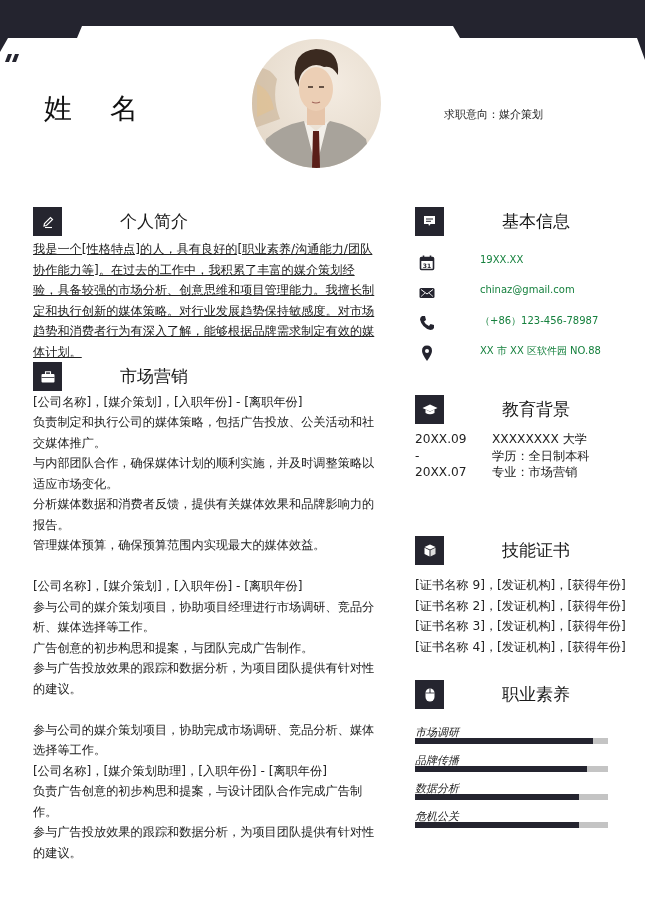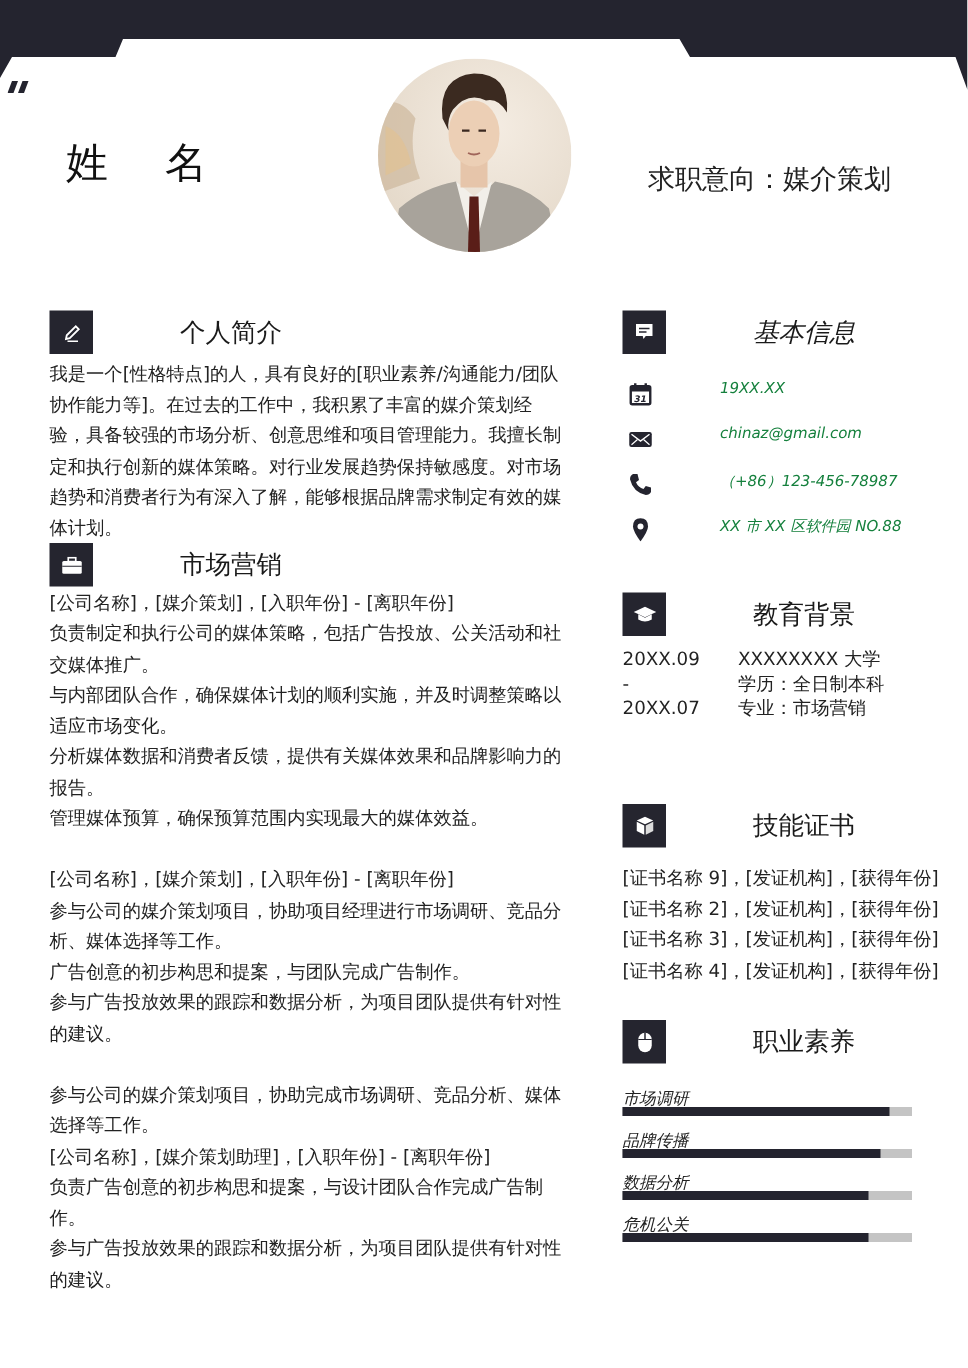--- a/index.html
+++ b/index.html
@@ -9,21 +9,21 @@
   .header-band { position: absolute; left: 0; top: 0; width: 645px; height: 60px; }
   .header-band svg { display: block; }
 
   .quote-mark { position: absolute; left: 5px; top: 49px; width: 16px; height: 10px; }
 
   .name { position: absolute; left: 44px; top: 90px; font-size: 28px; letter-spacing: 38px; color: #111; font-weight: 400; }
 
   .photo { position: absolute; left: 252px; top: 39px; width: 129px; height: 129px; border-radius: 50%; overflow: hidden; }
   .photo svg { display: block; }
 
-  .intent { position: absolute; left: 432px; top: 107px; font-size: 18px; color: #222; }
+  .intent { position: absolute; left: 444px; top: 107px; font-size: 11px; color: #222; }
 
   .section { position: absolute; }
   .sec-head { position: relative; height: 30px; }
   .sec-icon { position: absolute; left: 0; top: 0; width: 29px; height: 29px; background: #25252f; display: flex; align-items: center; justify-content: center; }
   .sec-title { position: absolute; left: 67px; top: 3px; font-size: 17px; color: #1a1a1a; white-space: nowrap; margin-left: 20px; }
 
   .para { font-size: 12.2px; line-height: 20.5px; color: #222; }
 
   .left-col { left: 33px; width: 345px; }
   .right-col { left: 415px; width: 210px; }
@@ -88,21 +88,21 @@
 <div class="section left-col" style="top:207px;">
   <div class="sec-head">
     <div class="sec-icon">
       <svg width="14" height="14" viewBox="0 0 14 14">
         <path d="M3,11 L3.5,8.5 L9.5,2.5 L11.5,4.5 L5.5,10.5 Z" fill="none" stroke="#fff" stroke-width="1.2"></path>
         <line x1="4" y1="12.5" x2="11" y2="12.5" stroke="#fff" stroke-width="1.1"></line>
       </svg>
     </div>
     <div class="sec-title">个人简介</div>
   </div>
-  <div class="para" style="margin-top:2px;">我是一个[性格特点]的人，具有良好的[职业素养/沟通能力/团队协作能力等]。在过去的工作中，我积累了丰富的媒介策划经验，具备较强的市场分析、创意思维和项目管理能力。我擅长制定和执行创新的媒体策略。对行业发展趋势保持敏感度。对市场趋势和消费者行为有深入了解，能够根据品牌需求制定有效的媒体计划。</div>
+  <div class="para" style="margin-top:2px;text-decoration:underline;">我是一个[性格特点]的人，具有良好的[职业素养/沟通能力/团队协作能力等]。在过去的工作中，我积累了丰富的媒介策划经验，具备较强的市场分析、创意思维和项目管理能力。我擅长制定和执行创新的媒体策略。对行业发展趋势保持敏感度。对市场趋势和消费者行为有深入了解，能够根据品牌需求制定有效的媒体计划。</div>
 </div>
 
 <div class="section left-col" style="top:362px;">
   <div class="sec-head">
     <div class="sec-icon">
       <svg width="14" height="12" viewBox="0 0 14 12">
         <rect x="0.5" y="3" width="13" height="8.5" rx="1" fill="#fff"></rect>
         <rect x="4.5" y="0.8" width="5" height="2.6" fill="none" stroke="#fff" stroke-width="1.1"></rect>
         <line x1="0.5" y1="6.5" x2="13.5" y2="6.5" stroke="#25252f" stroke-width="0.8"></line>
       </svg>
@@ -123,21 +123,21 @@
     <div>参与广告投放效果的跟踪和数据分析，为项目团队提供有针对性的建议。</div>
   </div>
   <div class="para" style="margin-top:20.5px;">
     <div>参与公司的媒介策划项目，协助完成市场调研、竞品分析、媒体选择等工作。</div>
     <div>[公司名称]，[媒介策划助理]，[入职年份] - [离职年份]</div>
     <div>负责广告创意的初步构思和提案，与设计团队合作完成广告制作。</div>
     <div>参与广告投放效果的跟踪和数据分析，为项目团队提供有针对性的建议。</div>
   </div>
 </div>
 
-<div class="section right-col" style="top:207px;font-style:italic;">
+<div class="section right-col" style="top:207px;">
   <div class="sec-head">
     <div class="sec-icon">
       <svg width="13" height="13" viewBox="0 0 13 13">
         <path d="M1,1 H12 V9 H7.5 L6,11 L5.5,9 H1 Z" fill="#fff"></path>
         <line x1="3" y1="4" x2="10" y2="4" stroke="#25252f" stroke-width="1"></line>
         <line x1="3" y1="6.3" x2="8" y2="6.3" stroke="#25252f" stroke-width="1"></line>
       </svg>
     </div>
     <div class="sec-title">基本信息</div>
   </div>

